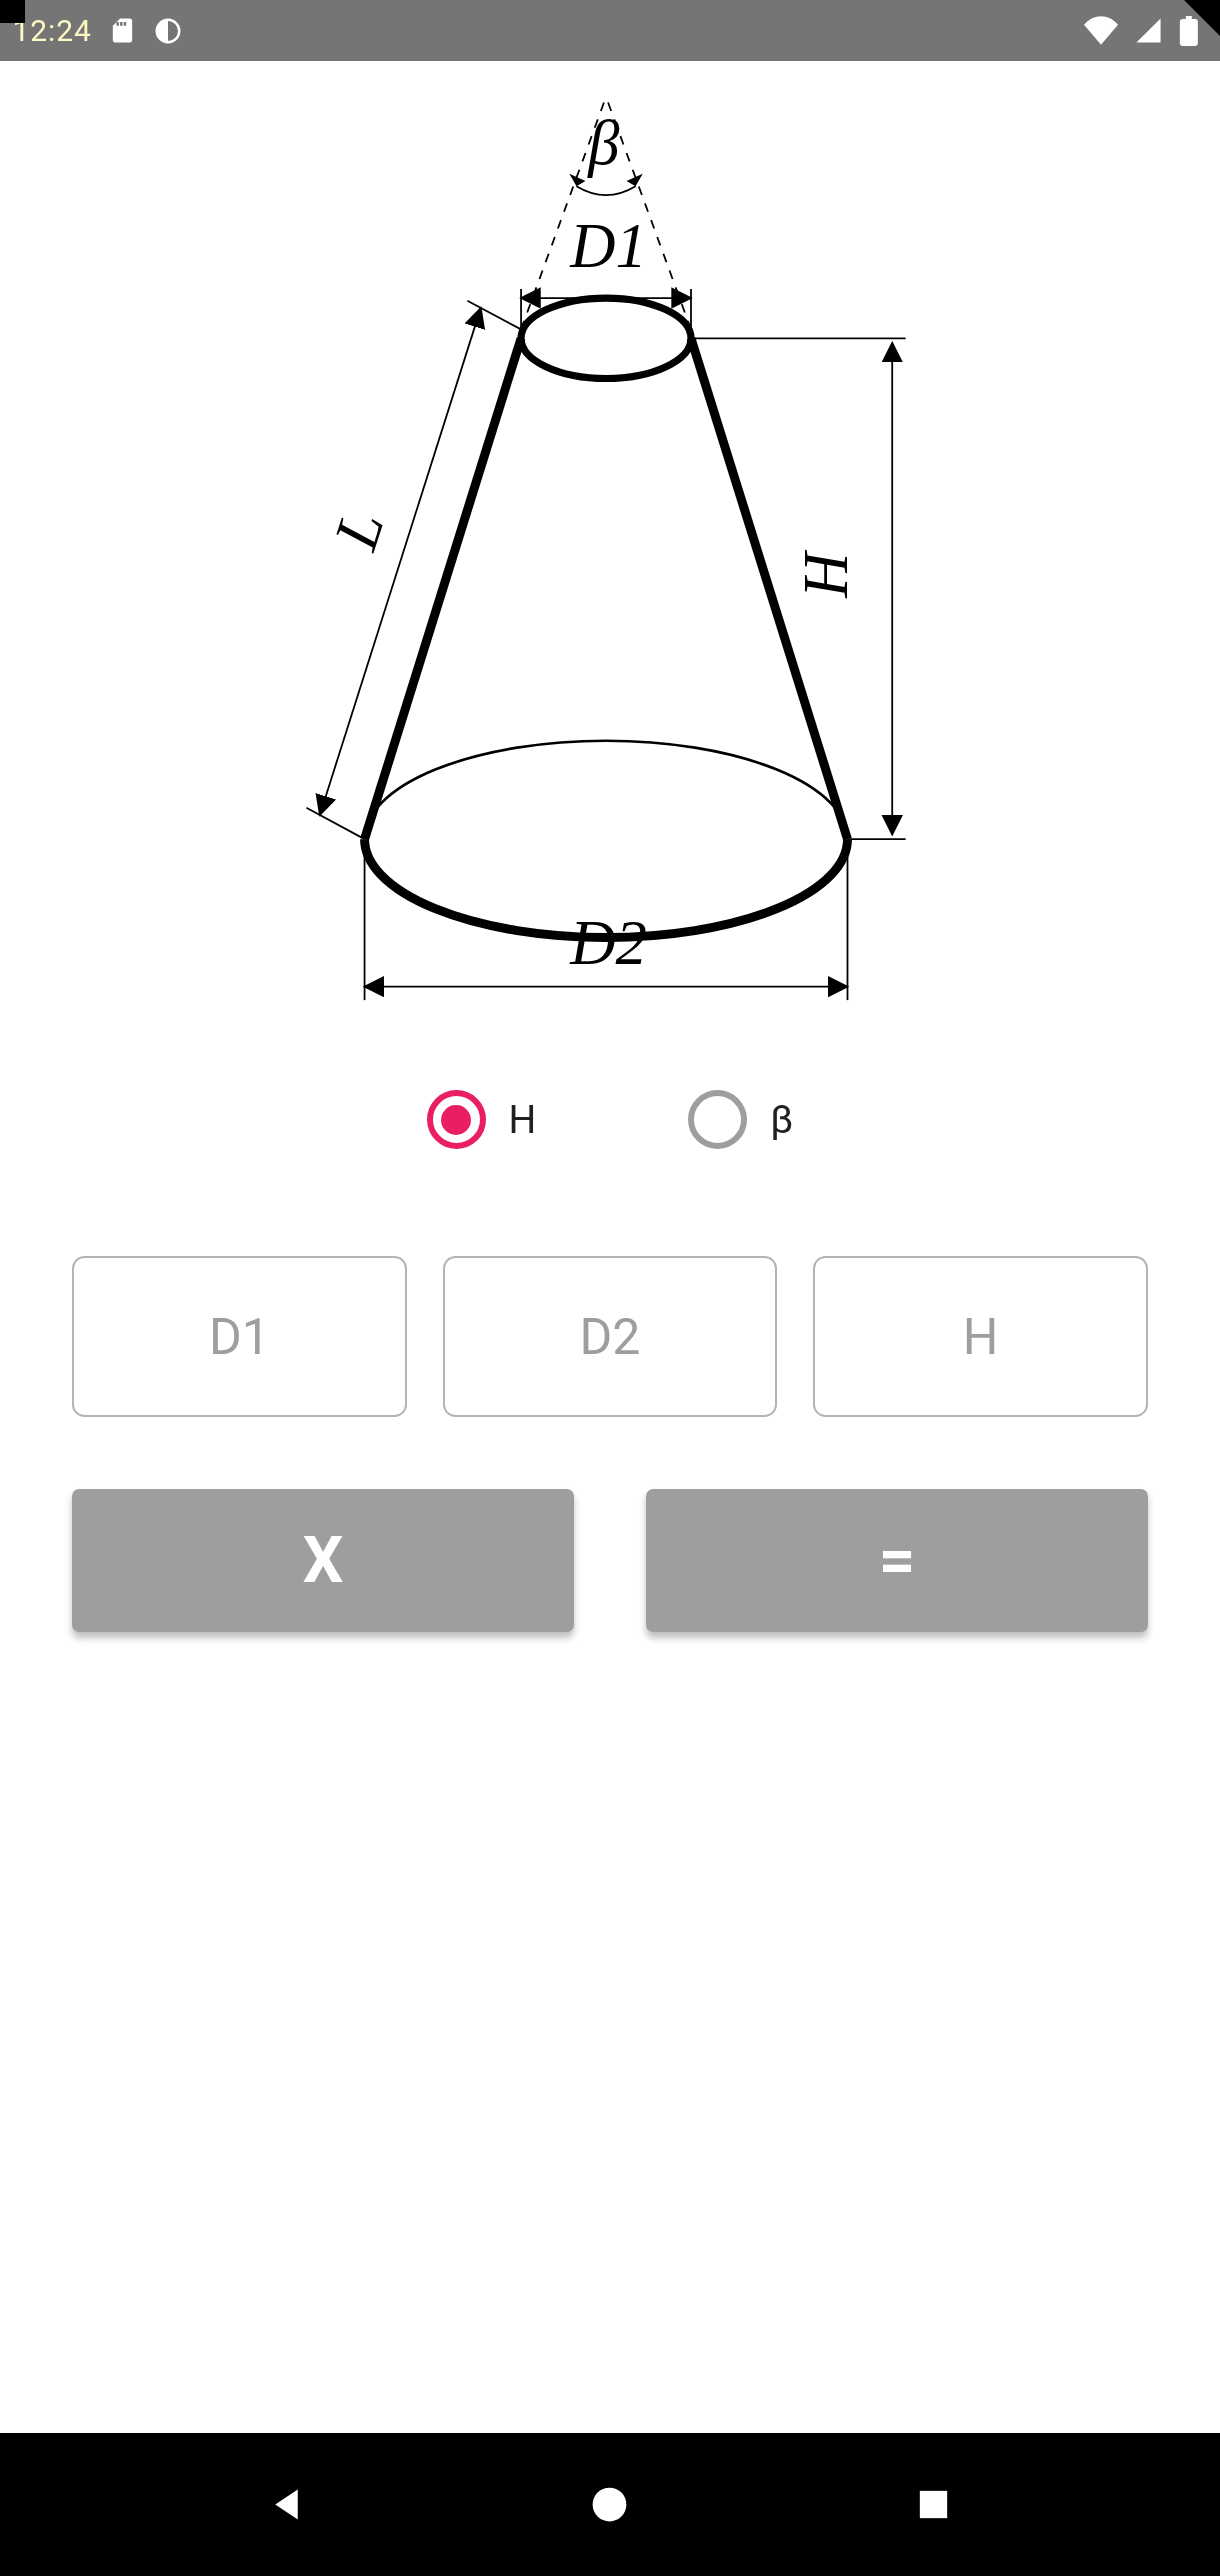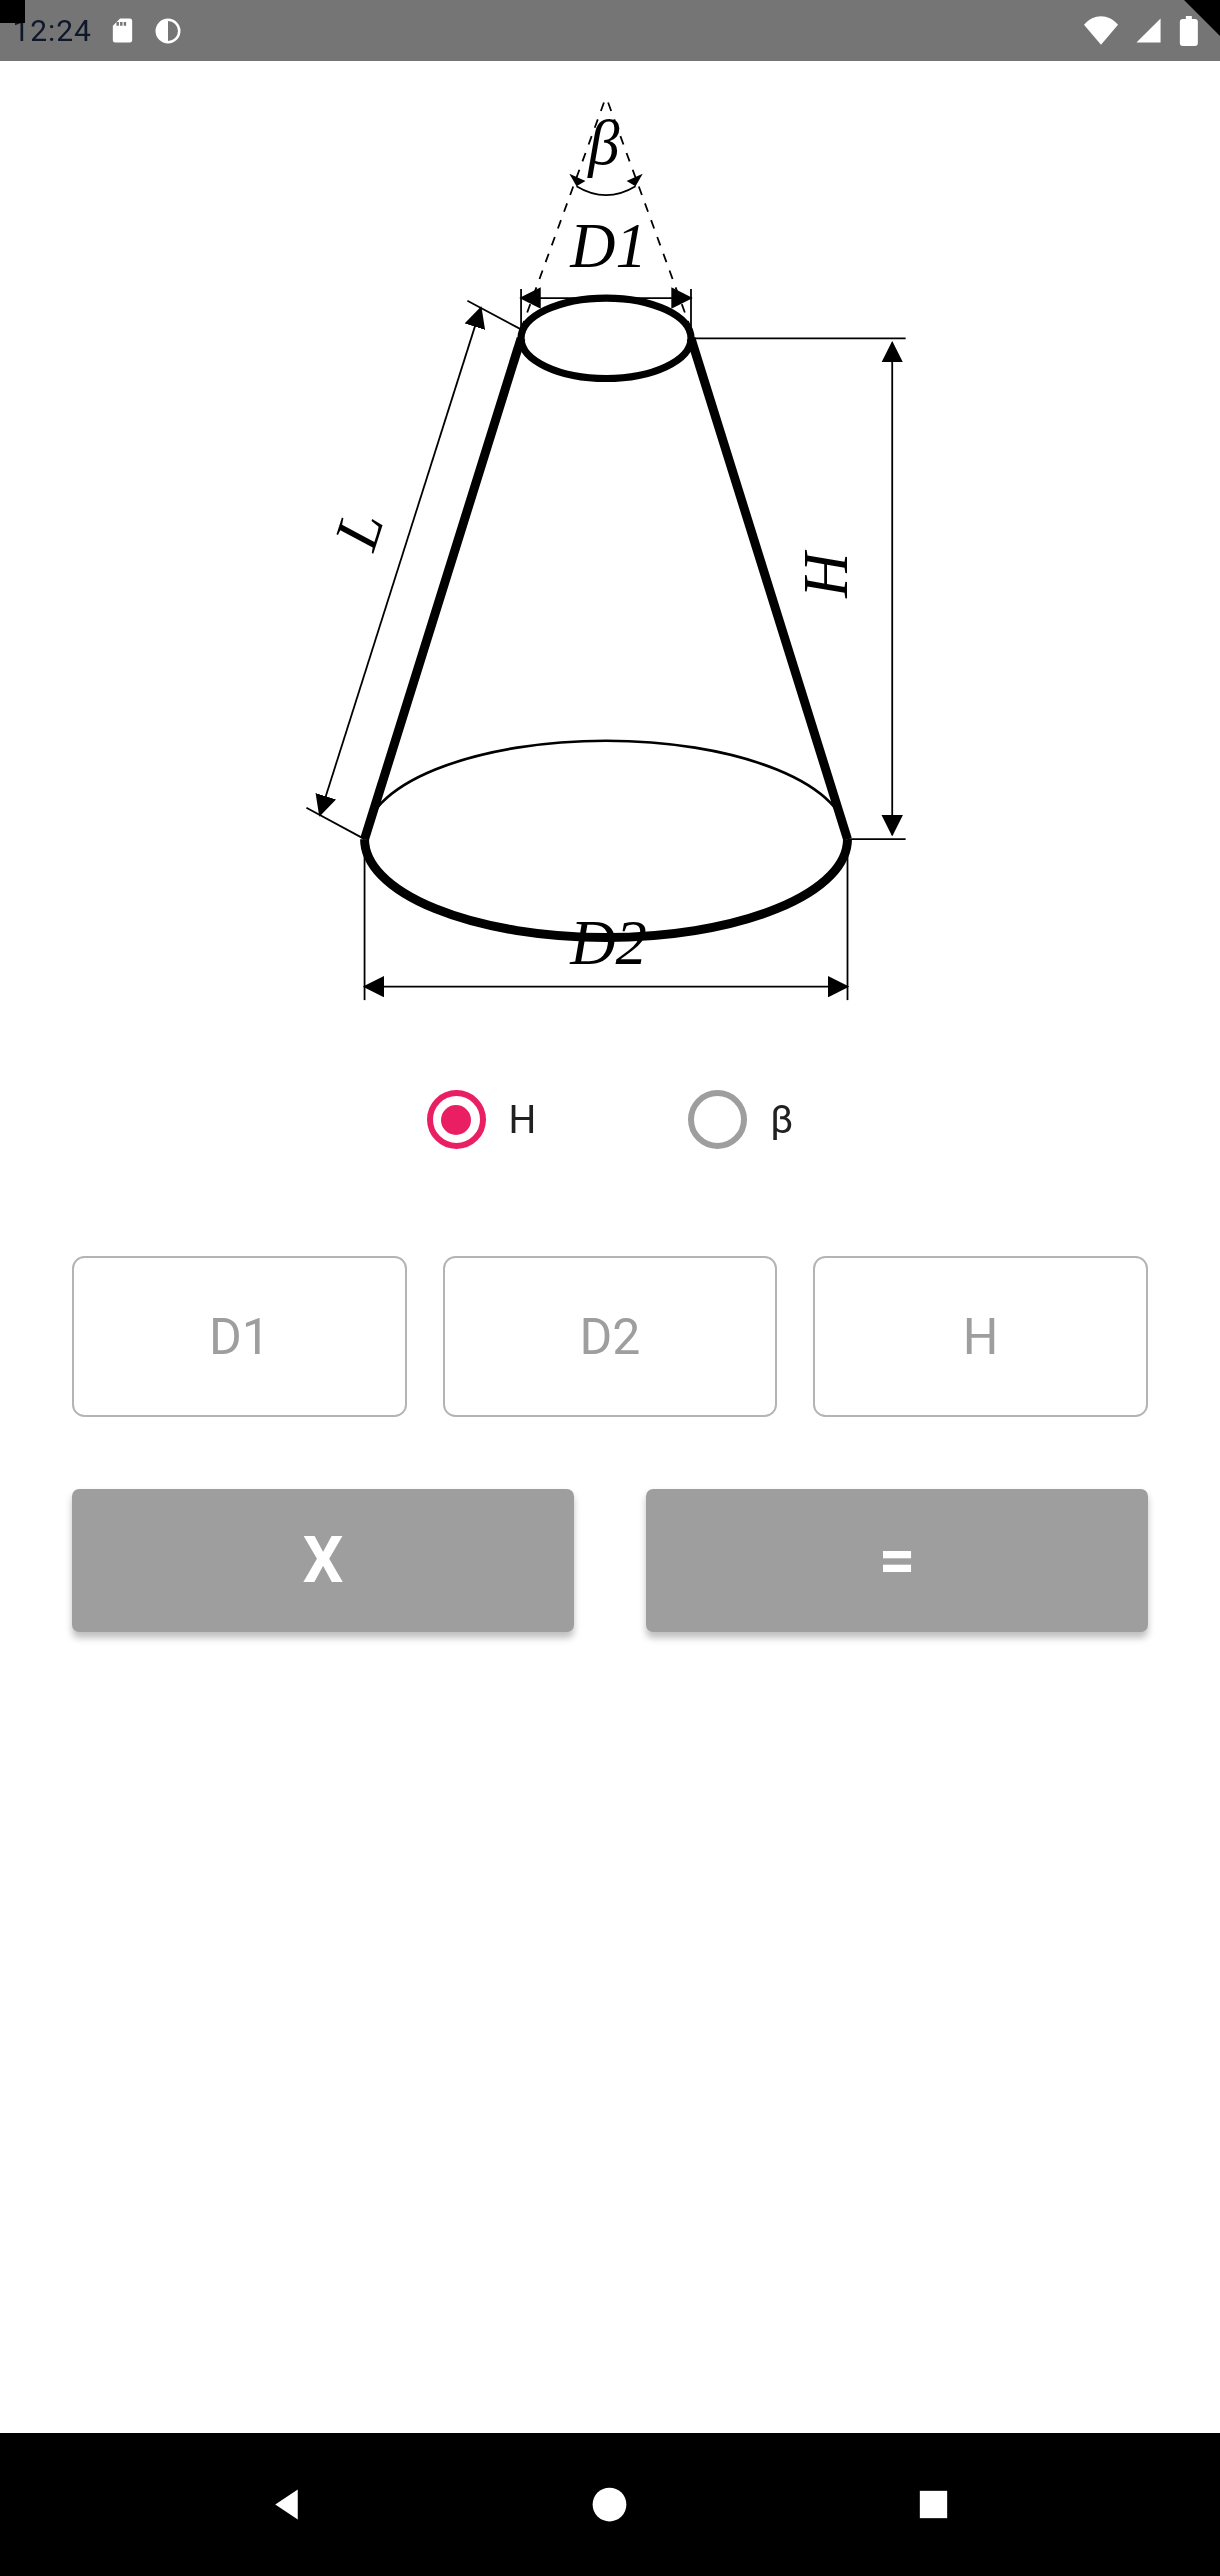--- a/index.html
+++ b/index.html
@@ -15,21 +15,21 @@
     font-family: Roboto, "Helvetica Neue", Arial, sans-serif;
     overflow: hidden;
   }
 
   
   .status-bar {
     position: absolute;
     top: 0; left: 0; right: 0;
     height: 61px;
     background: #757575;
-    color: #0f172a;
+    color: #fef9c3;
     display: flex;
     align-items: center;
     justify-content: space-between;
     padding: 0 21.5px 0 12.5px;
     font-size: 29px;
     font-weight: 400;
     letter-spacing: 0.9px;
   }
   .status-left, .status-right {
     display: flex;

